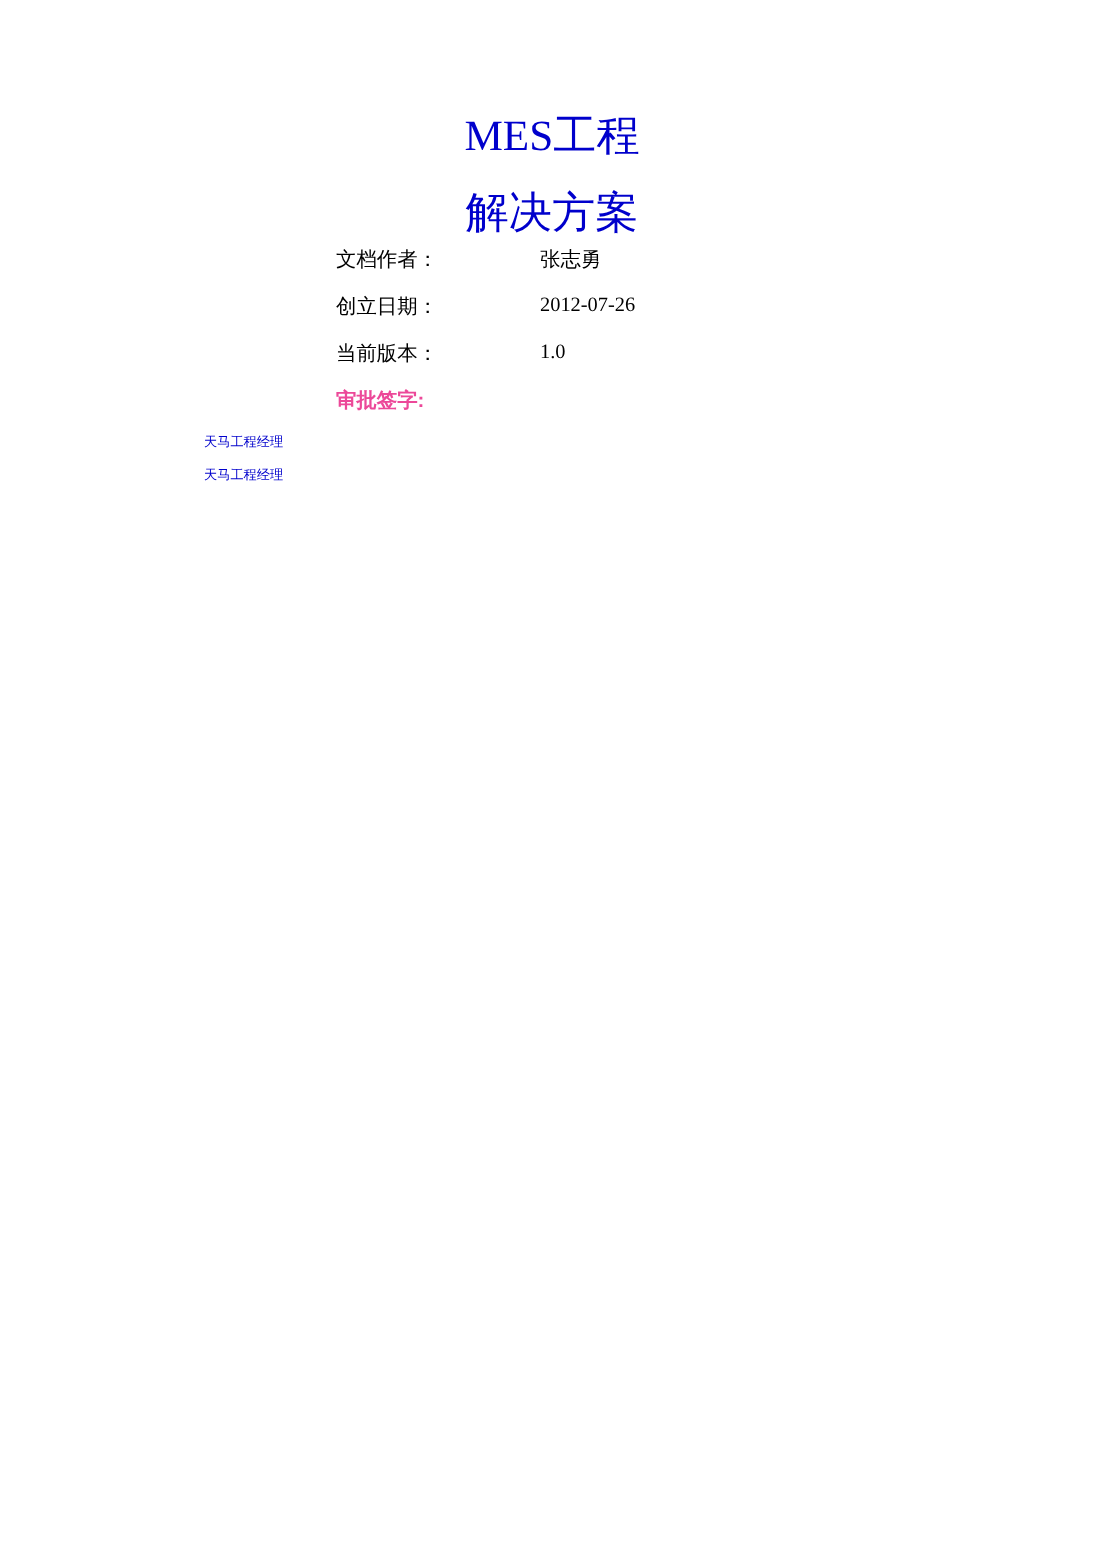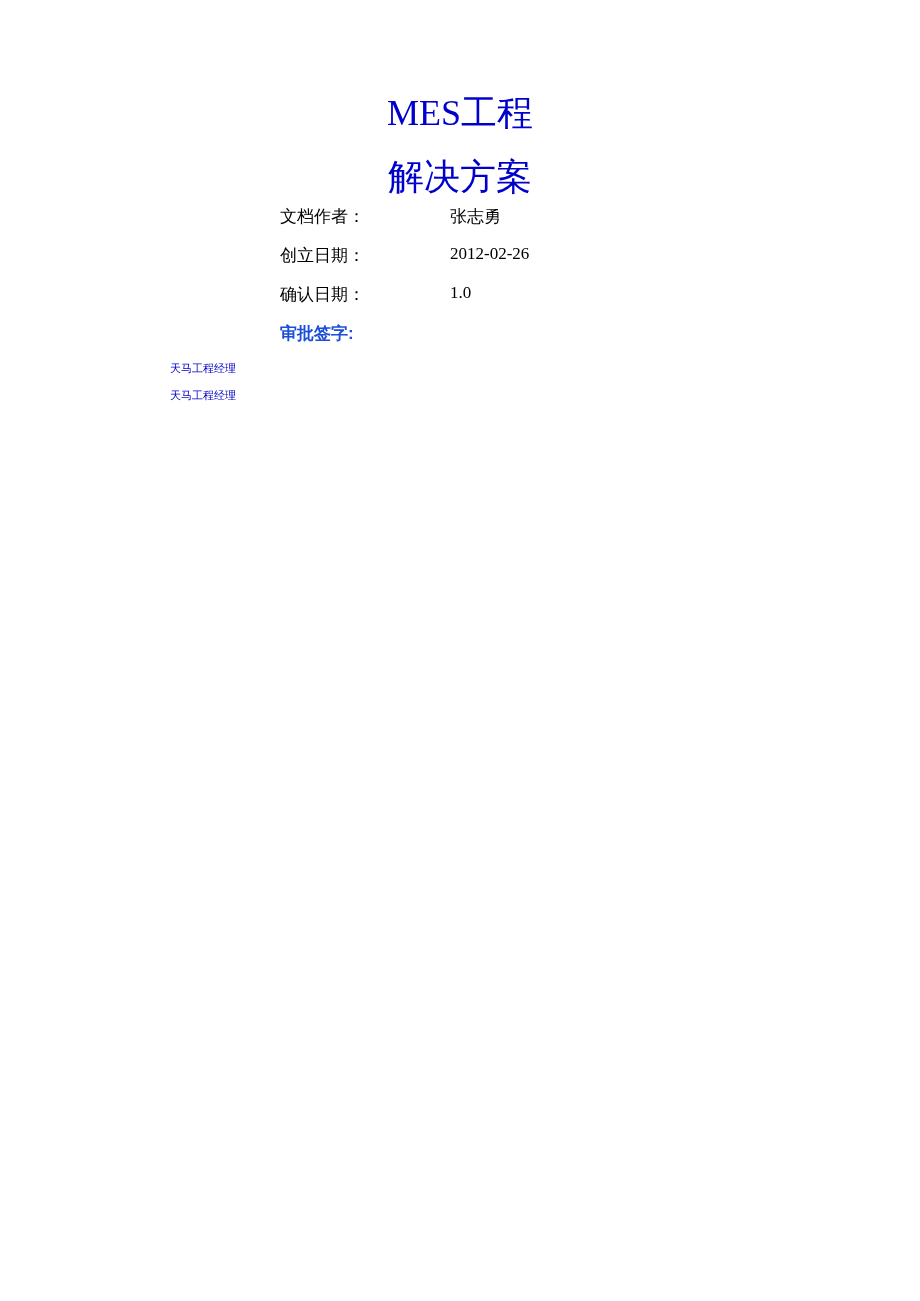--- a/index.html
+++ b/index.html
@@ -45,21 +45,21 @@
     }
     .info-label {
       width: 170px;
     }
     .info-value {
       font-family: "SimSun", "宋体", serif;
     }
     .approval-label {
       font-weight: bold;
       font-size: 17px;
-      color: #1d4ed8;
+      color: #ec4899;
       font-family: "SimHei", "黑体", sans-serif;
     }
     .manager-list {
       margin-top: 8px;
       margin-left: 170px;
     }
     .manager-item {
       color: #0000CC;
       font-size: 11px;
       margin-bottom: 12px;
@@ -74,24 +74,24 @@
   <div class="title-line2">解决方案</div>
 </div>
 
 <div class="info-table">
   <div class="info-row">
     <span class="info-label">文档作者：</span>
     <span class="info-value">张志勇</span>
   </div>
   <div class="info-row">
     <span class="info-label">创立日期：</span>
-    <span class="info-value">2012-02-26</span>
+    <span class="info-value">2012-07-26</span>
   </div>
   <div class="info-row">
-    <span class="info-label">确认日期：</span>
+    <span class="info-label">当前版本：</span>
     <span class="info-value">1.0</span>
   </div>
   <div class="info-row">
     <span class="approval-label">审批签字:</span>
   </div>
 </div>
 
 <div class="manager-list">
   <div class="manager-item">天马工程经理</div>
   <div class="manager-item">天马工程经理</div>

